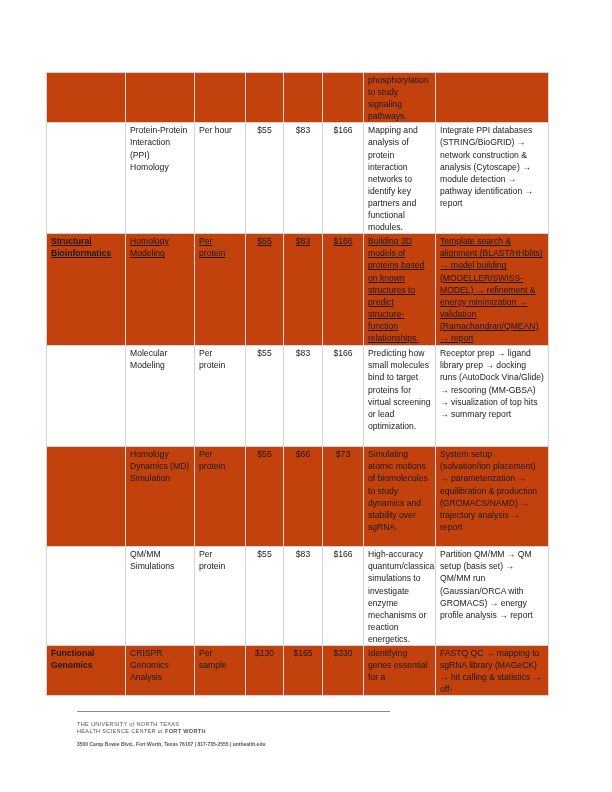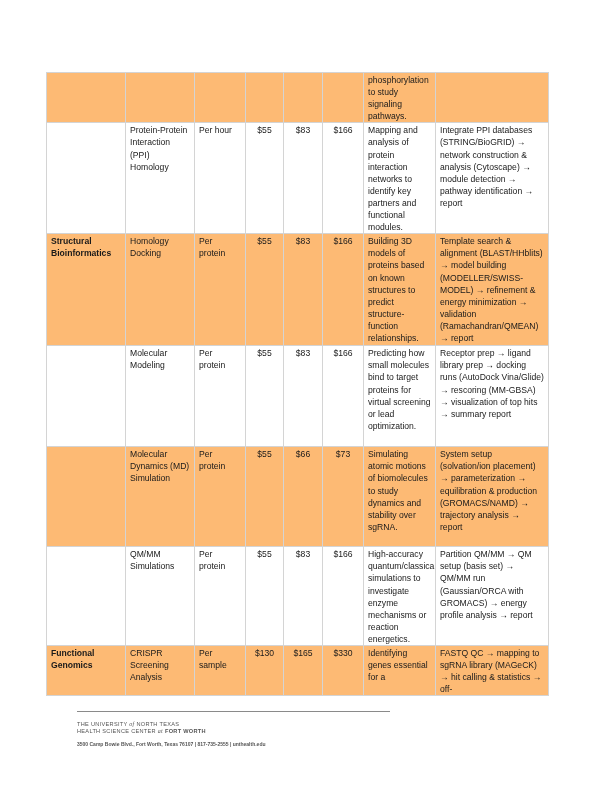--- a/index.html
+++ b/index.html
@@ -1,19 +1,19 @@
 <!DOCTYPE html>
 <html><head>
 <meta charset="utf-8">
 <style>
   html,body{margin:0;padding:0;background:#fff;}
   body{width:612px;height:792px;position:relative;overflow:hidden;font-family:"Liberation Sans",sans-serif;color:#1a1a1a;}
   table{position:absolute;left:46px;top:72px;border-collapse:collapse;table-layout:fixed;width:502px;font-size:8.6px;line-height:12.1px;}
   td{border:1px solid #d4d4d4;vertical-align:top;padding:1px 4px 0 4px;overflow:hidden;}
-  tr.shade td{background:#fdba74;}
+  tr.shade td{background:#c2410c;}
   td.num{text-align:center;padding-right:4px;}
   td.cat{font-weight:bold;}
   .footer-rule{position:absolute;left:77px;top:711px;width:313px;height:1px;background:#8a8a8a;}
   .org{position:absolute;left:77px;top:721px;font-size:5.6px;line-height:7px;color:#555;letter-spacing:0.3px;}
   .org i{font-family:"Liberation Serif",serif;font-size:6px;}
   .addr{position:absolute;left:77px;top:741px;font-size:5px;font-weight:bold;color:#555;}
 </style>
 </head>
 <body>
 
@@ -42,63 +42,63 @@
       <tr style="height: 105px;">
         <td class="cat"></td>
         <td>Protein-Protein Interaction (PPI) Homology</td>
         <td>Per hour</td>
         <td class="num">$55</td>
         <td class="num">$83</td>
         <td class="num">$166</td>
         <td>Mapping and analysis of protein interaction networks to identify key partners and functional modules.</td>
         <td>Integrate PPI databases (STRING/BioGRID) → network construction &amp; analysis (Cytoscape) → module detection → pathway identification → report</td>
       </tr>
-      <tr class="shade" style="height: 112px;">
+      <tr class="shade" style="height: 112px; text-decoration: underline;">
         <td class="cat">Structural Bioinformatics</td>
-        <td>Homology Docking</td>
+        <td>Homology Modeling</td>
         <td>Per protein</td>
         <td class="num">$55</td>
         <td class="num">$83</td>
         <td class="num">$166</td>
         <td>Building 3D models of proteins based on known structures to predict structure-function relationships.</td>
         <td>Template search &amp; alignment (BLAST/HHblits) → model building (MODELLER/SWISS-MODEL) → refinement &amp; energy minimization → validation (Ramachandran/QMEAN) → report</td>
       </tr>
       <tr style="height: 101px;">
         <td class="cat"></td>
         <td>Molecular Modeling</td>
         <td>Per protein</td>
         <td class="num">$55</td>
         <td class="num">$83</td>
         <td class="num">$166</td>
         <td>Predicting how small molecules bind to target proteins for virtual screening or lead optimization.</td>
         <td>Receptor prep → ligand library prep → docking runs (AutoDock Vina/Glide) → rescoring (MM-GBSA) → visualization of top hits → summary report</td>
       </tr>
       <tr class="shade" style="height: 100px;">
         <td class="cat"></td>
-        <td>Molecular Dynamics (MD) Simulation</td>
+        <td>Homology Dynamics (MD) Simulation</td>
         <td>Per protein</td>
         <td class="num">$55</td>
         <td class="num">$66</td>
         <td class="num">$73</td>
         <td>Simulating atomic motions of biomolecules to study dynamics and stability over sgRNA.</td>
         <td>System setup (solvation/ion placement) → parameterization → equilibration &amp; production (GROMACS/NAMD) → trajectory analysis → report</td>
       </tr>
       <tr style="height: 84px;">
         <td class="cat"></td>
         <td>QM/MM Simulations</td>
         <td>Per protein</td>
         <td class="num">$55</td>
         <td class="num">$83</td>
         <td class="num">$166</td>
         <td>High-accuracy quantum/classical simulations to investigate enzyme mechanisms or reaction energetics.</td>
         <td>Partition QM/MM → QM setup (basis set) → QM/MM run (Gaussian/ORCA with GROMACS) → energy profile analysis → report</td>
       </tr>
       <tr class="shade" style="height: 41px;">
         <td class="cat">Functional Genomics</td>
-        <td>CRISPR Screening Analysis</td>
+        <td>CRISPR Genomics Analysis</td>
         <td>Per sample</td>
         <td class="num">$130</td>
         <td class="num">$165</td>
         <td class="num">$330</td>
         <td>Identifying genes essential for a</td>
         <td>FASTQ QC → mapping to sgRNA library (MAGeCK) → hit calling &amp; statistics → off-</td>
       </tr>
     </tbody>
 </table>
 

